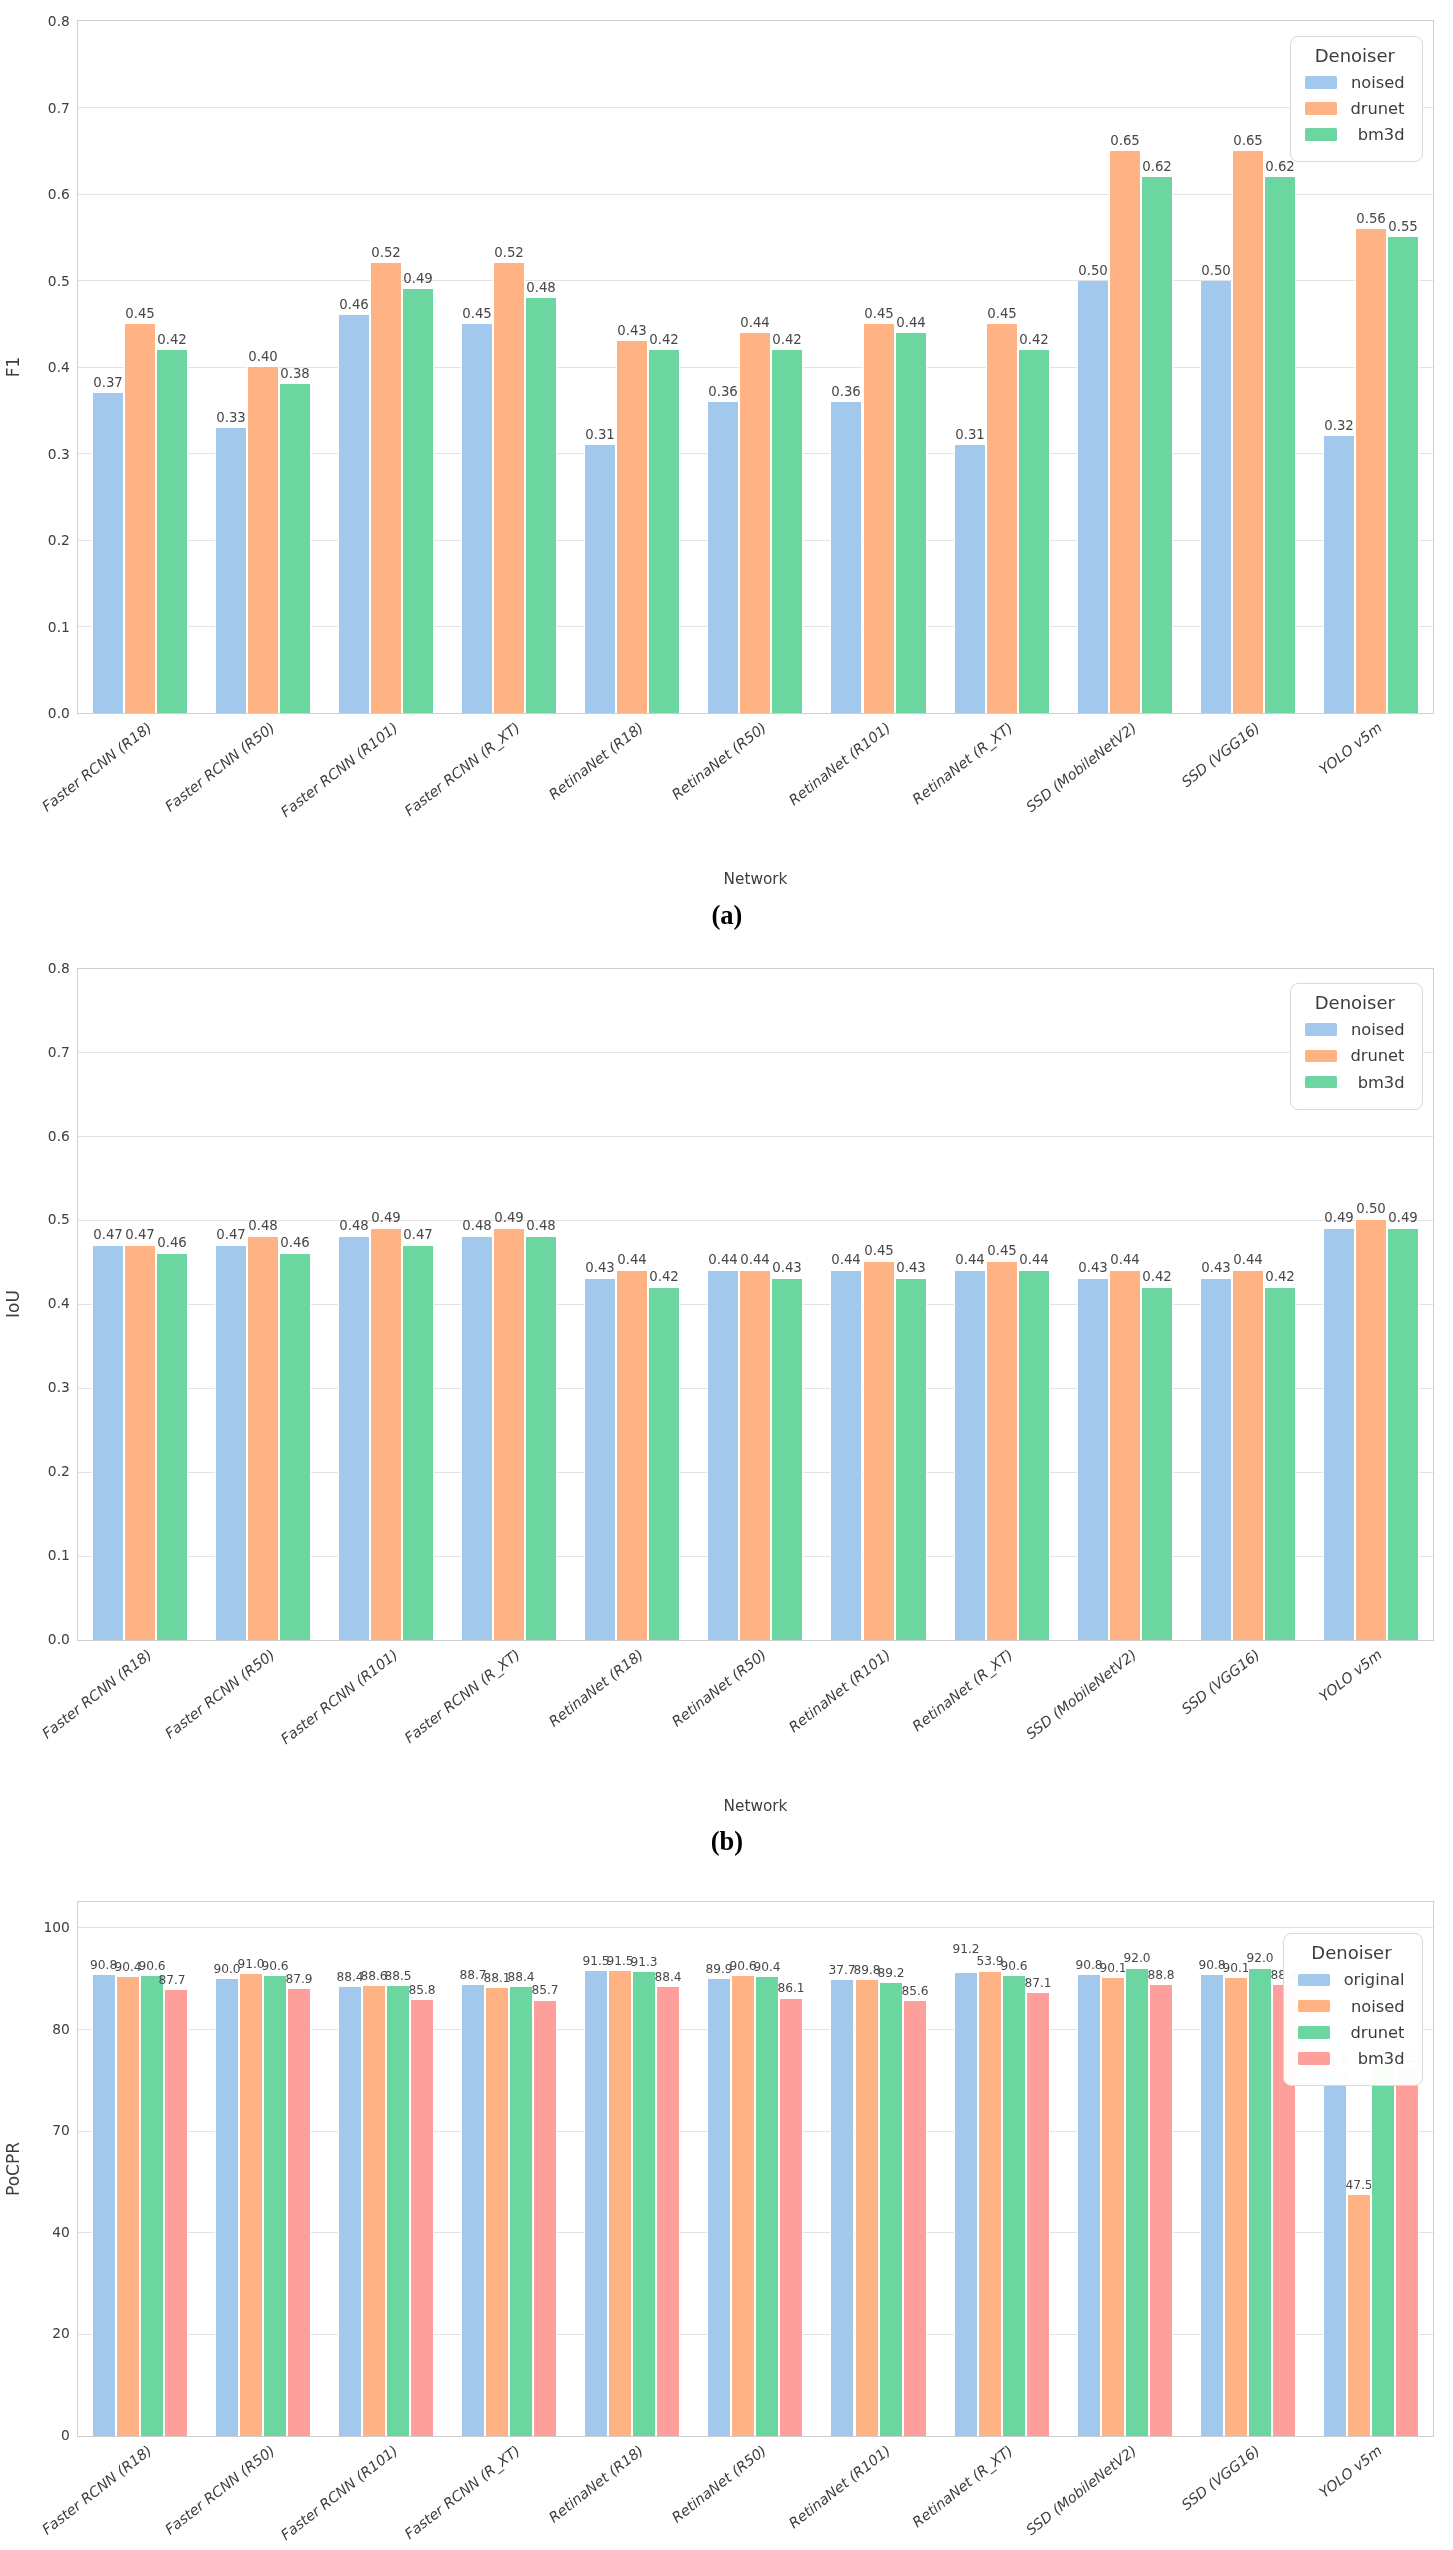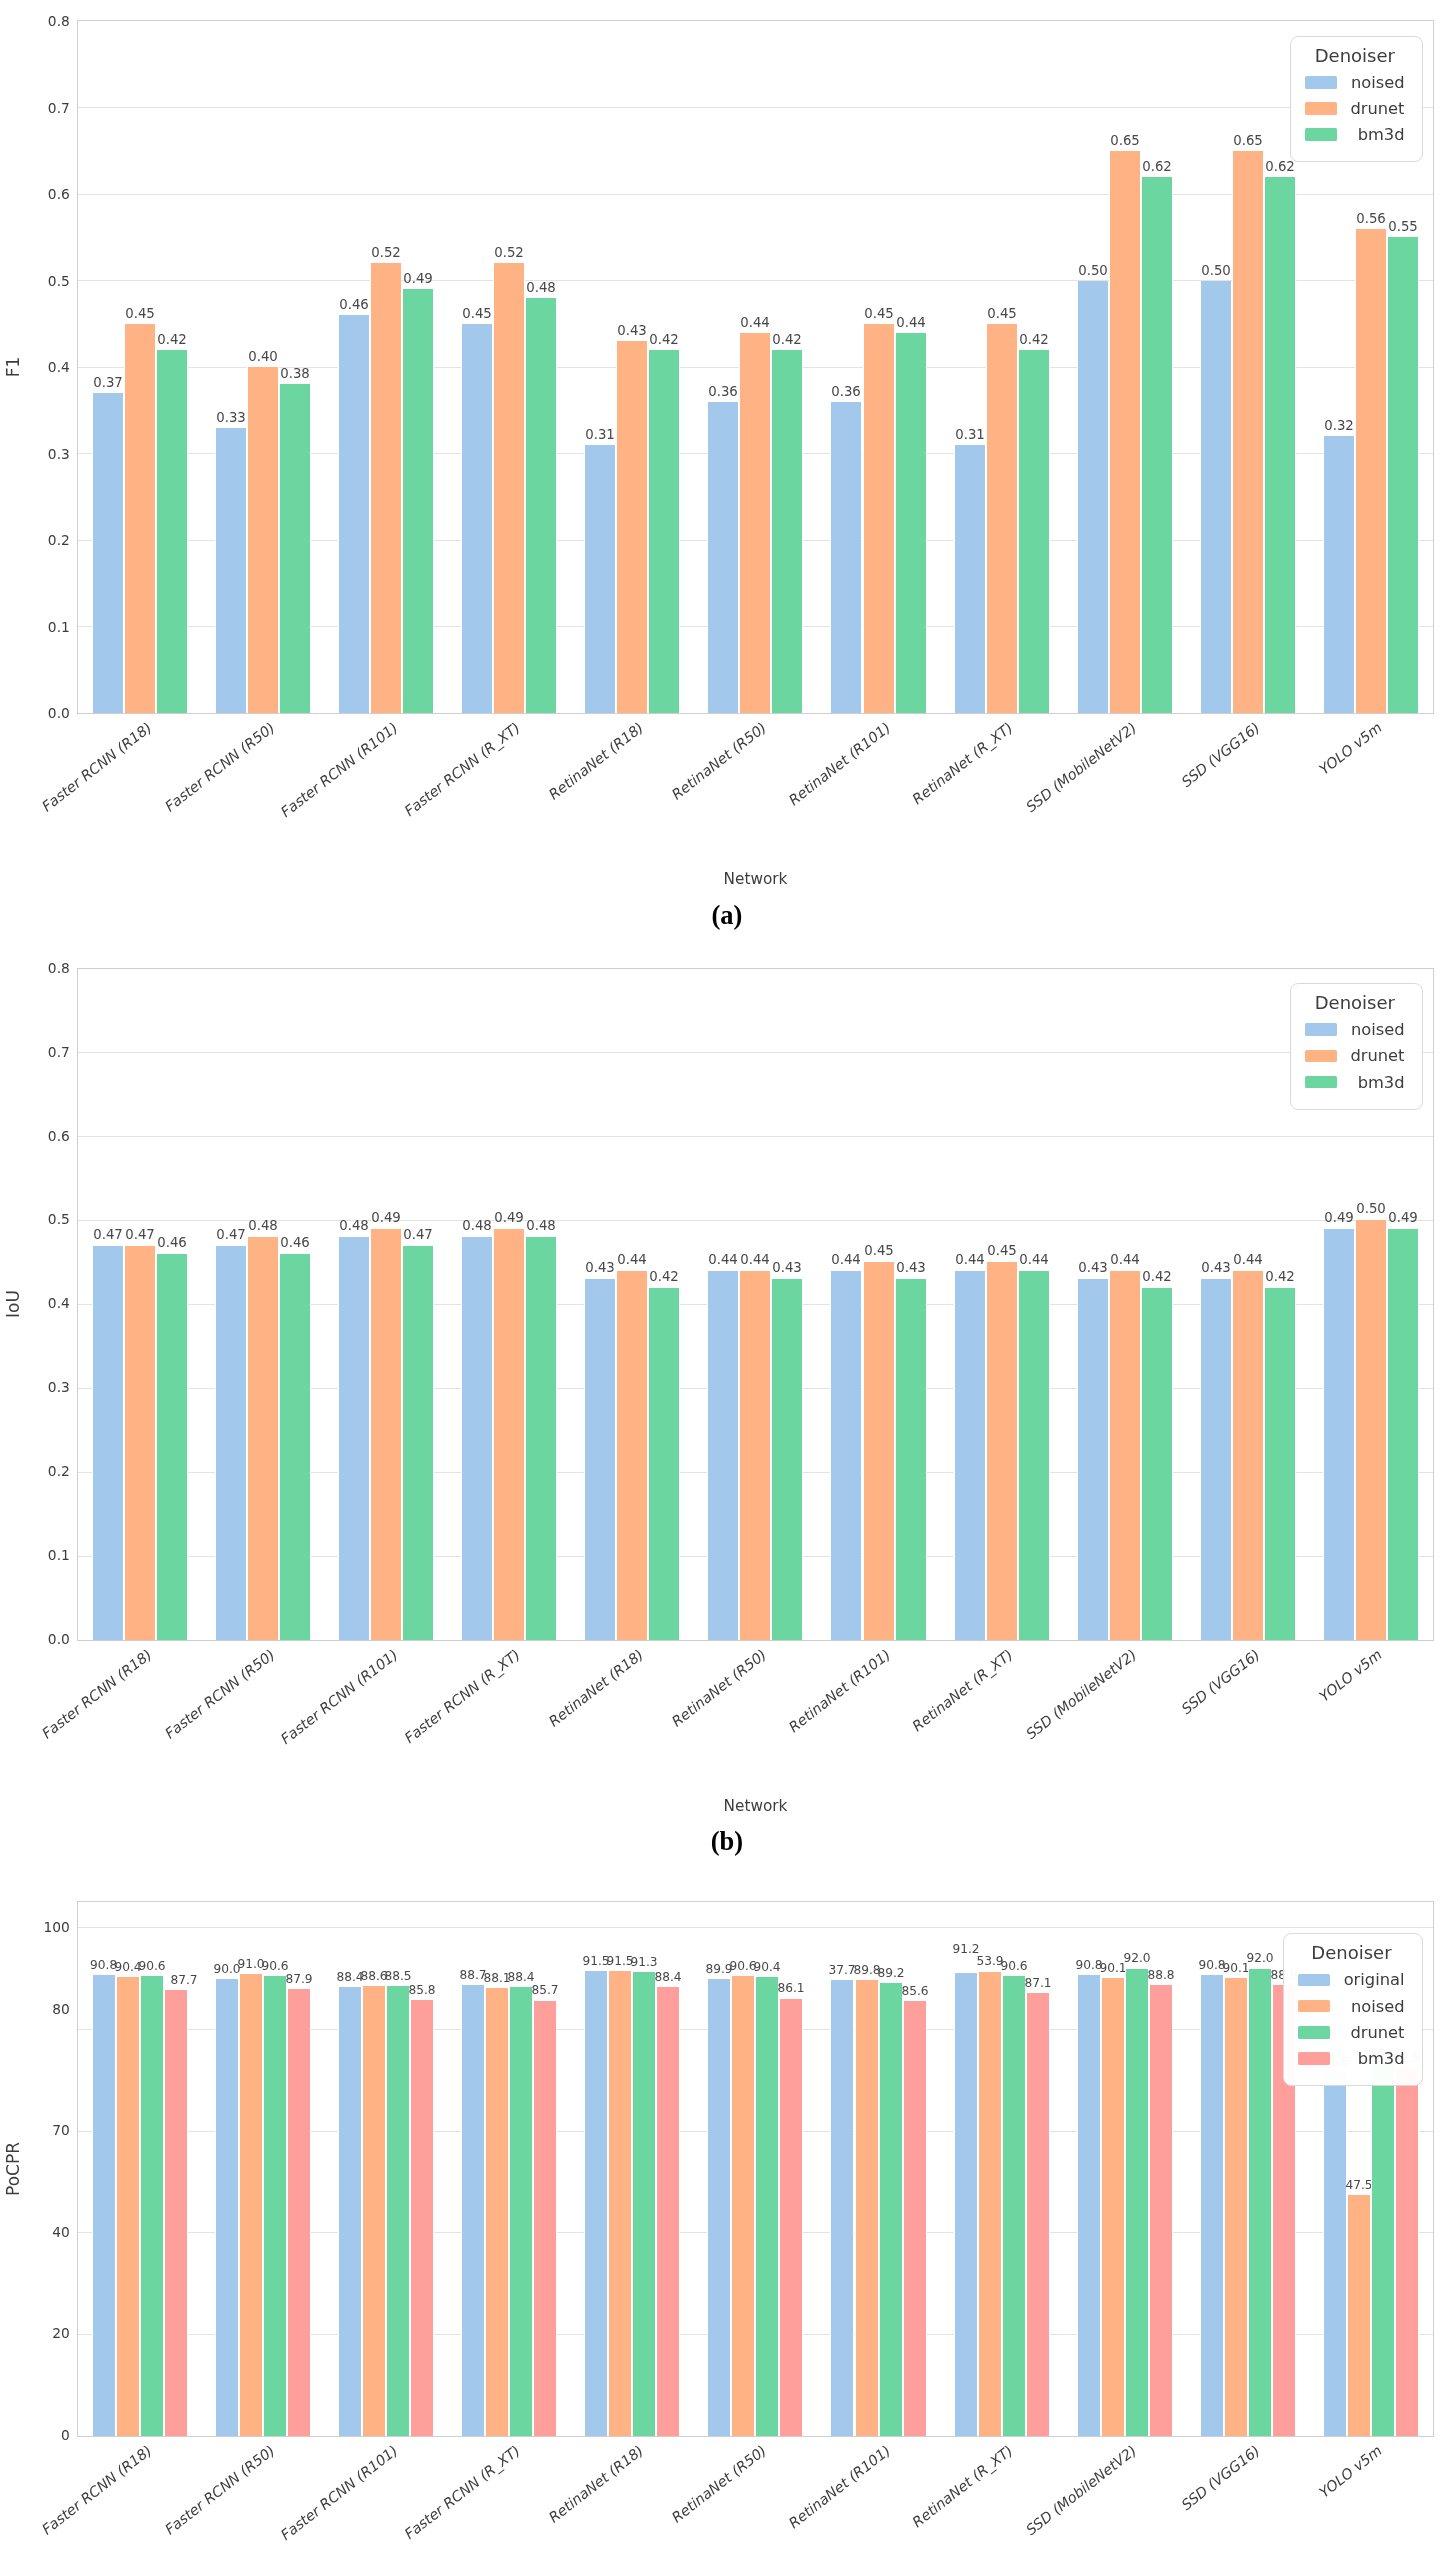--- a/index.html
+++ b/index.html
@@ -355,31 +355,31 @@
         <div class="plot" style="height: 536px;">
           <div class="ylabel">PoCPR</div>
           <div class="ytick" style="bottom: 0px;">0</div>
           <div class="gridline" style="bottom: 101px;"></div>
           <div class="ytick" style="bottom: 102px;">20</div>
           <div class="gridline" style="bottom: 203px;"></div>
           <div class="ytick" style="bottom: 203px;">40</div>
           <div class="gridline" style="bottom: 304px;"></div>
           <div class="ytick" style="bottom: 305px;">70</div>
           <div class="gridline" style="bottom: 406px;"></div>
-          <div class="ytick" style="bottom: 426px;">80</div>
+          <div class="ytick" style="bottom: 406px;">80</div>
           <div class="gridline" style="bottom: 508px;"></div>
           <div class="ytick" style="bottom: 508px;">100</div>
           <div class="bar" style="left: 13.5px; width: 24px; height: 461px; background: rgb(162, 201, 236);"></div>
           <div class="valab small" style="left: 25.6px; bottom: 465px;">90.8</div>
           <div class="bar" style="left: 38px; width: 24px; height: 459px; background: rgb(255, 179, 132);"></div>
           <div class="valab small" style="left: 50px; bottom: 463px;">90.4</div>
           <div class="bar" style="left: 62px; width: 24px; height: 460px; background: rgb(108, 214, 160);"></div>
           <div class="valab small" style="left: 74px; bottom: 464px;">90.6</div>
           <div class="bar" style="left: 86px; width: 24px; height: 446px; background: rgb(255, 159, 155);"></div>
-          <div class="valab small" style="left: 106px; bottom: 450px;">87.7</div>
+          <div class="valab small" style="left: 94px; bottom: 450px;">87.7</div>
           <div class="bar" style="left: 137px; width: 24px; height: 457px; background: rgb(162, 201, 236);"></div>
           <div class="valab small" style="left: 149px; bottom: 461px;">90.0</div>
           <div class="bar" style="left: 161px; width: 24px; height: 462px; background: rgb(255, 179, 132);"></div>
           <div class="valab small" style="left: 173px; bottom: 466px;">91.0</div>
           <div class="bar" style="left: 185px; width: 24px; height: 460px; background: rgb(108, 214, 160);"></div>
           <div class="valab small" style="left: 197px; bottom: 464px;">90.6</div>
           <div class="bar" style="left: 209px; width: 24px; height: 447px; background: rgb(255, 159, 155);"></div>
           <div class="valab small" style="left: 221px; bottom: 451px;">87.9</div>
           <div class="bar" style="left: 260px; width: 24px; height: 449px; background: rgb(162, 201, 236);"></div>
           <div class="valab small" style="left: 272px; bottom: 453px;">88.4</div>

